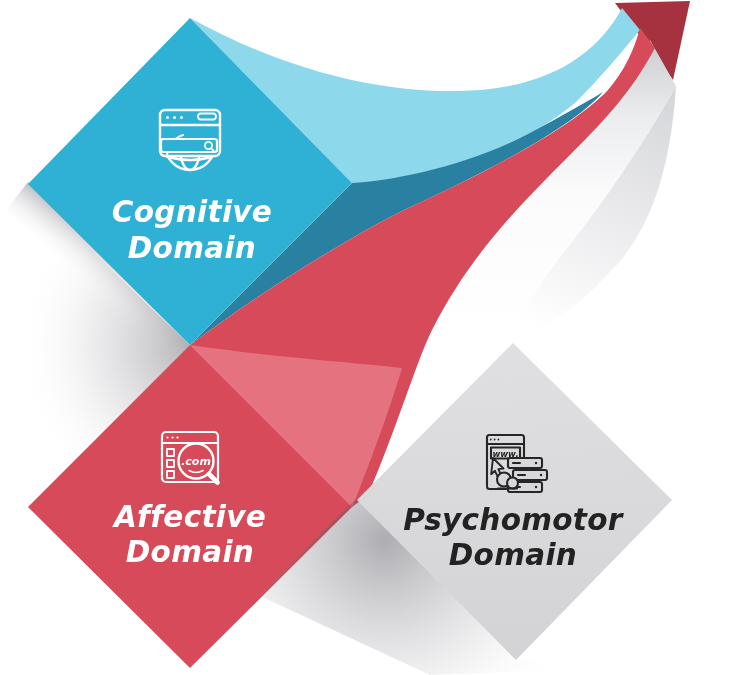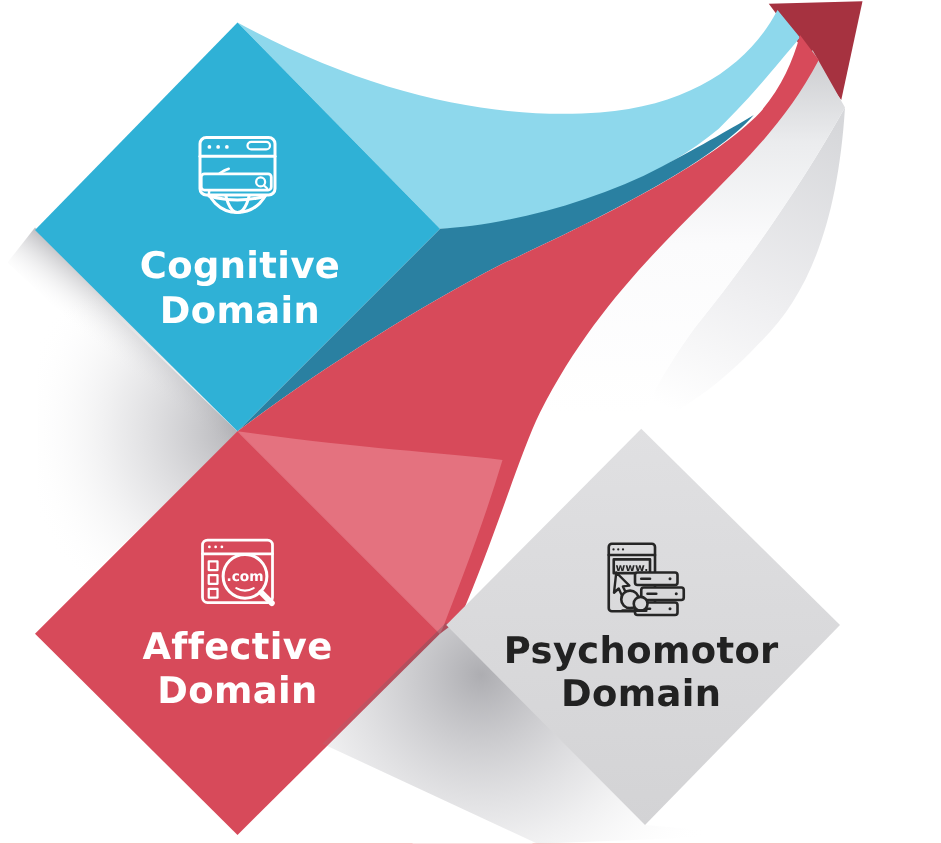--- a/index.html
+++ b/index.html
@@ -1,17 +1,17 @@
 <!DOCTYPE html>
 <html><head>
 <meta charset="utf-8">
 <style>
   html,body{margin:0;padding:0;background:#ffffff;}
-  .stage{width:753px;height:675px;position:relative;overflow:hidden;background:#ef4444;
-         font-family:"DejaVu Sans","Liberation Sans",sans-serif;}
+  .stage{width:753px;height:675px;position:relative;overflow:hidden;background:#ec4899;
+         font-family:"DejaVu Sans","Liberation Sans",sans-serif;font-style:italic;}
   svg{display:block;}
   text{font-family:"DejaVu Sans","Liberation Sans",sans-serif;}
   .domain-label{font-weight:bold;font-size:29.5px;letter-spacing:.3px;}
   .icon-text{font-weight:bold;}
 </style>
 </head>
 <body>
 
 <div class="stage">
 <svg width="753" height="675" viewBox="0 0 753 675">

